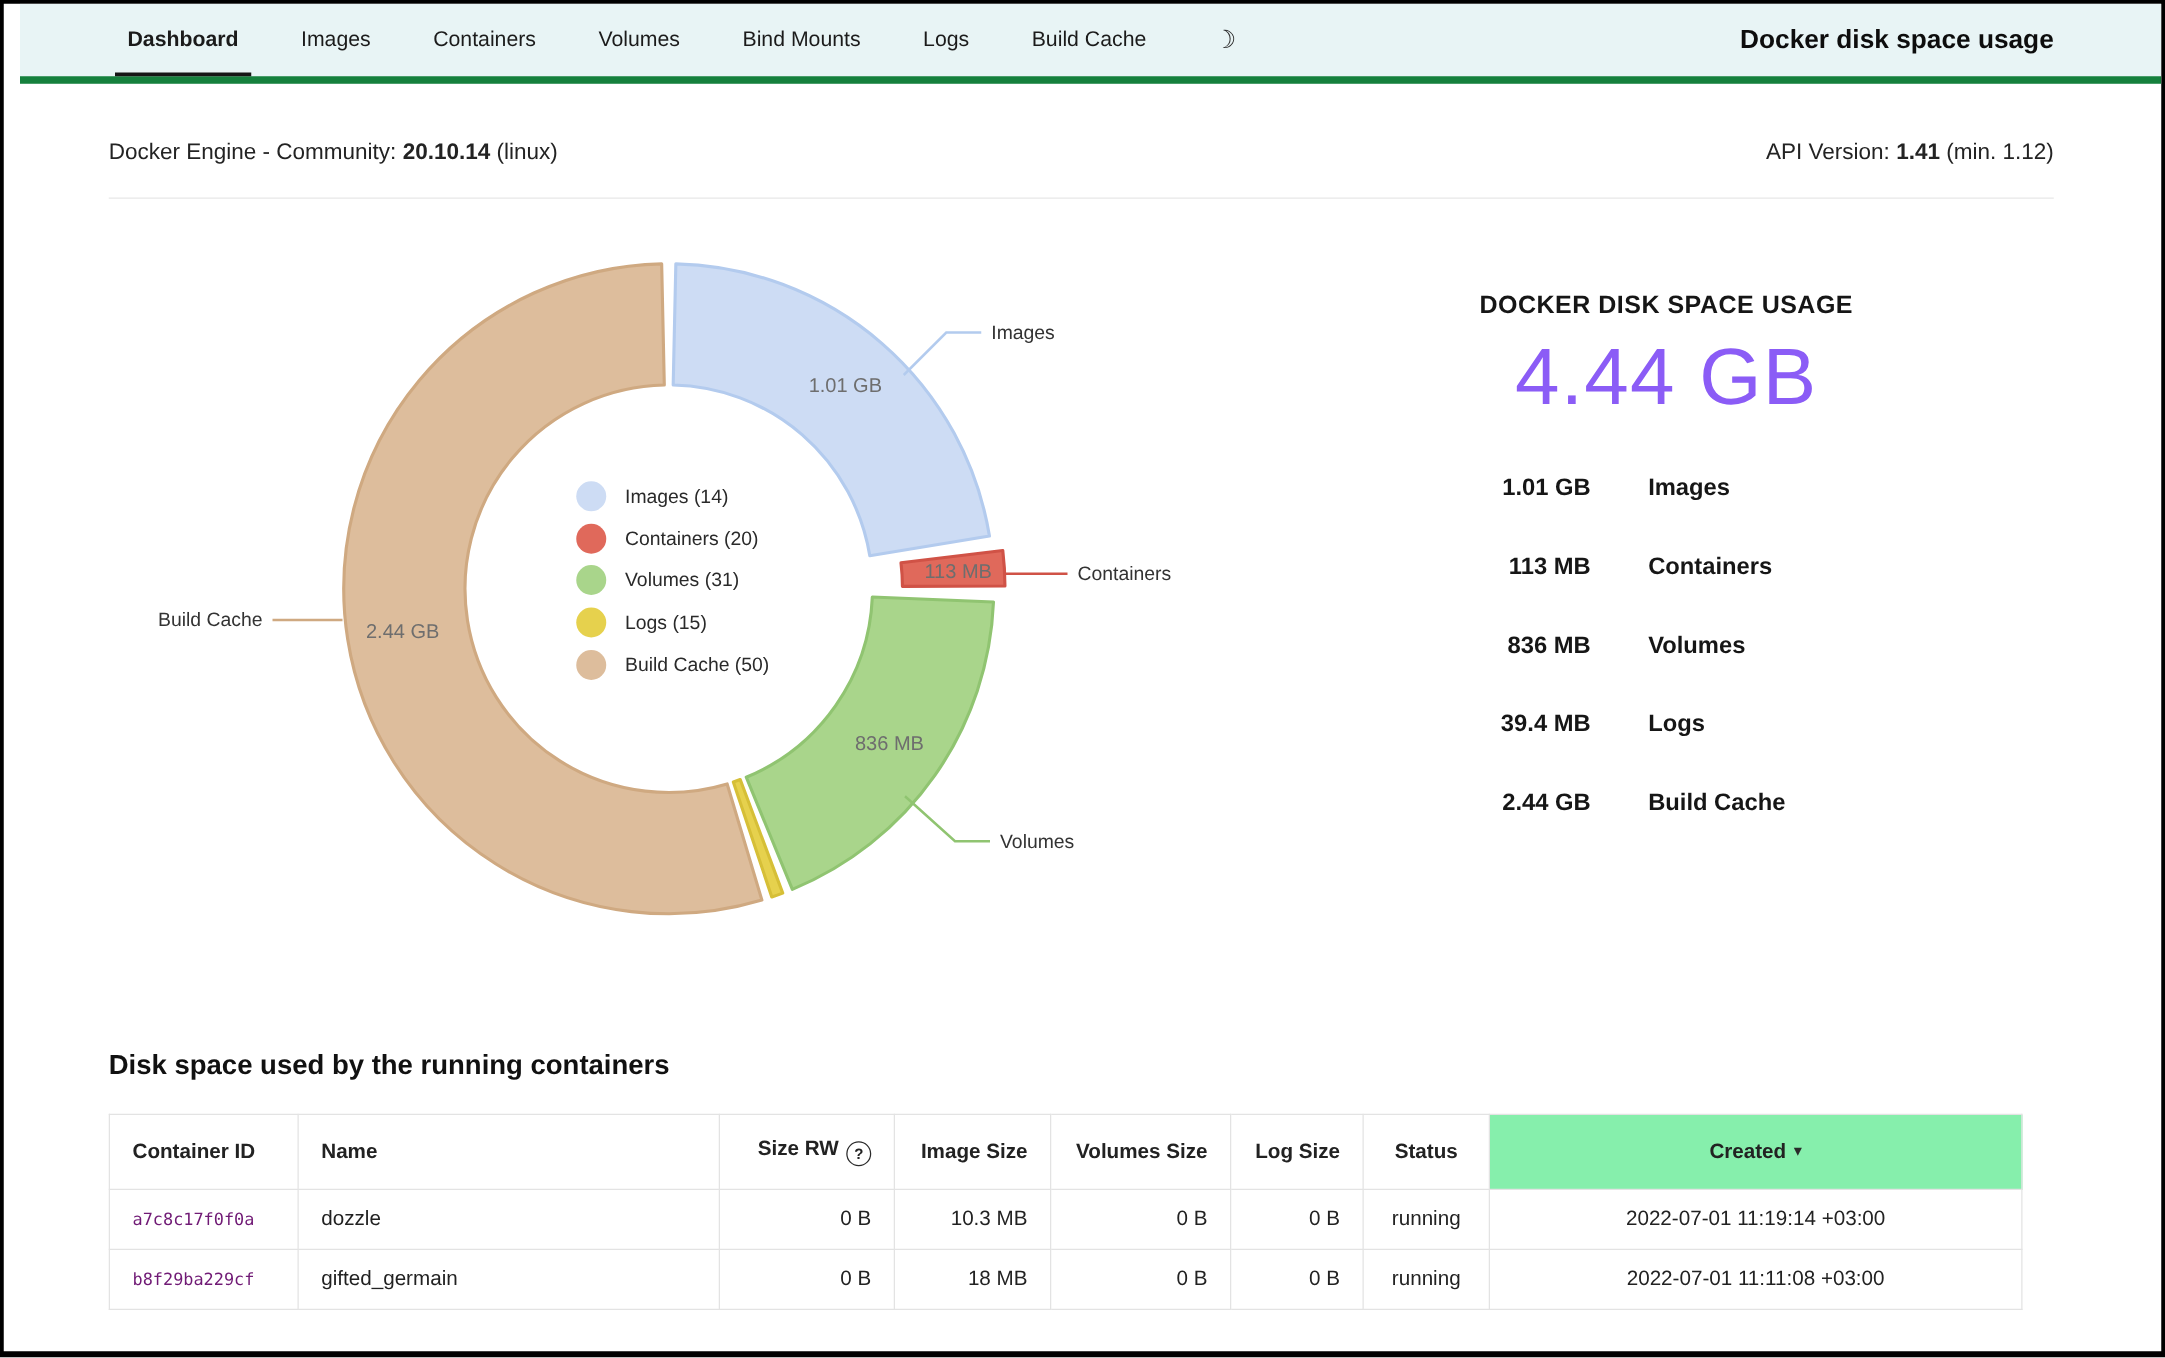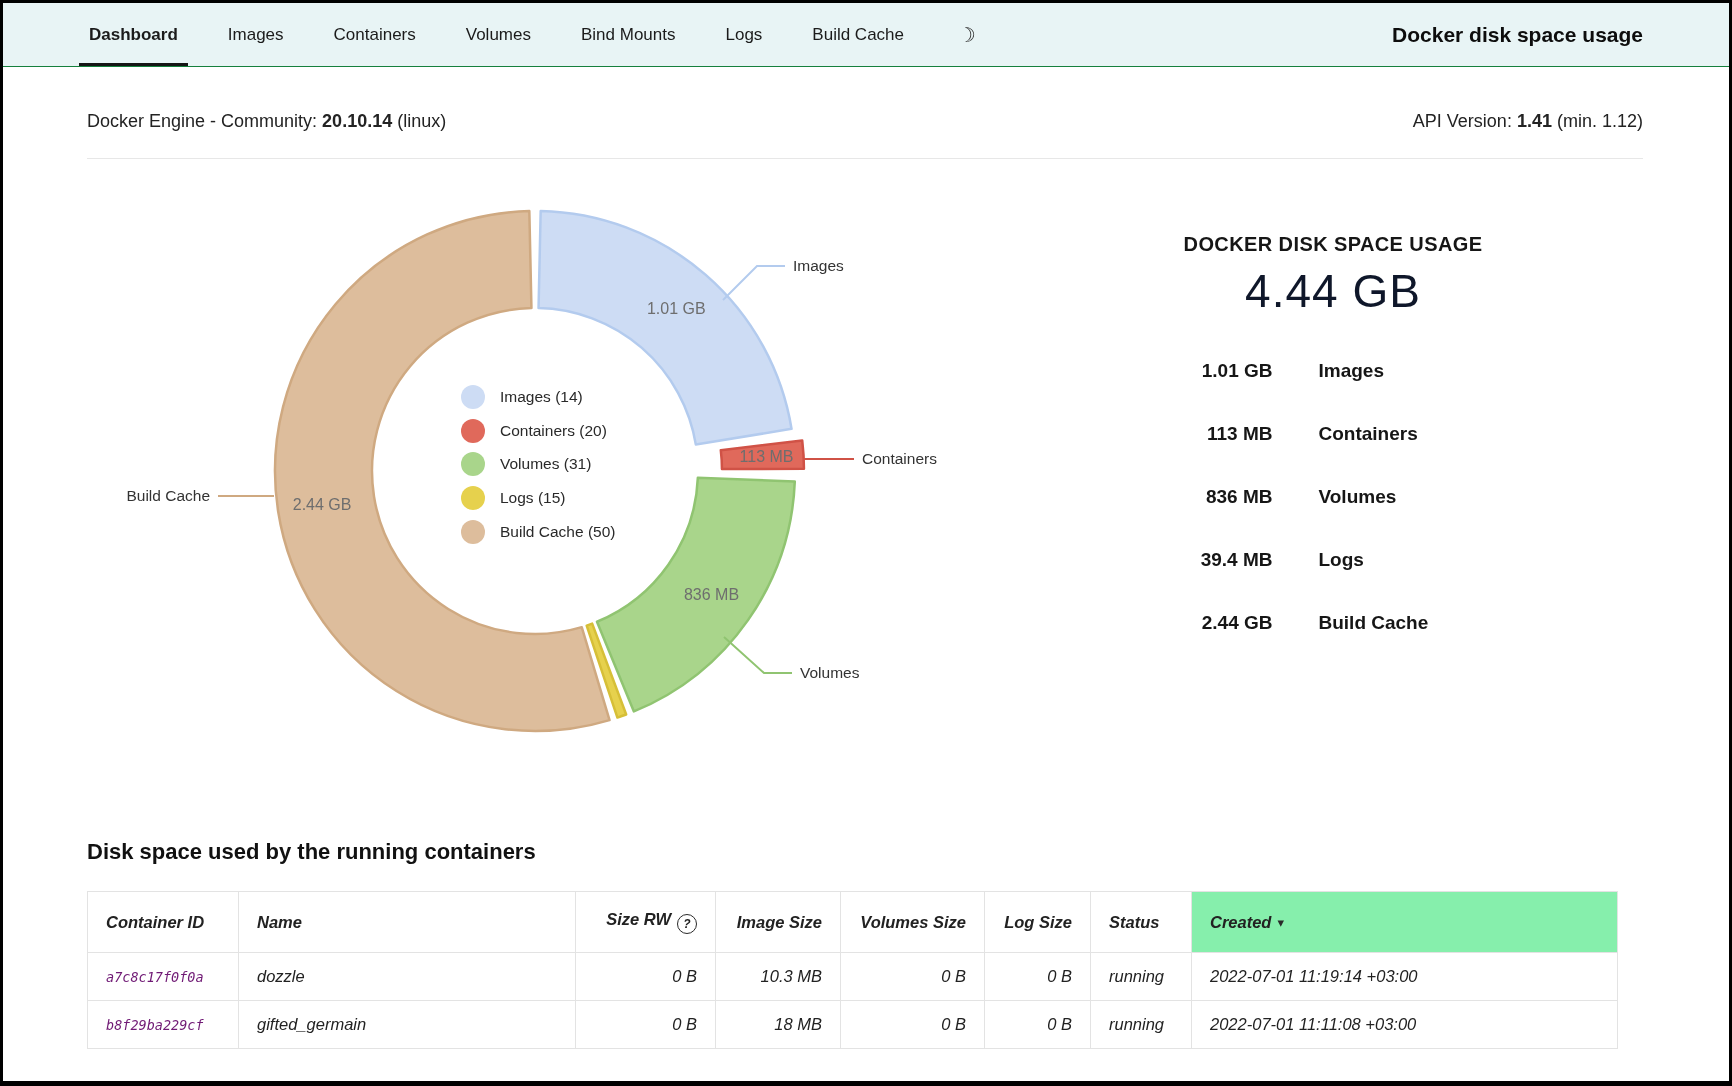--- a/index.html
+++ b/index.html
@@ -1,56 +1,56 @@
 <!DOCTYPE html>
 <html><head>
 <meta charset="utf-8">
 <style>
   html,body{margin:0;padding:0;background:#fff;}
   body{font-family:"Liberation Sans","DejaVu Sans",sans-serif;color:#1c1c1c;}
   .viewport{width:1732px;height:1086px;box-sizing:border-box;border:3px solid #000;border-bottom-width:5px;
     overflow:hidden;background:#fff;position:relative;}
 
   
-  .topbar{height:64px;background:#e8f4f5;border-bottom:1px solid #15803d;display:flex;
-    align-items:center;justify-content:space-between;padding:0 86px 0 84px;box-sizing:border-box;}
+  .topbar{height:64px;background:#e8f4f5;border-bottom:6px solid #15803d;display:flex;
+    align-items:center;justify-content:space-between;padding:0 86px 0 84px;box-sizing:border-box;margin-left:13px;}
   .tabs{display:flex;align-items:center;gap:46px;height:100%;}
   .tab{position:relative;display:flex;align-items:center;height:100%;font-size:17px;color:#1b1b1b;
     cursor:pointer;padding:0 2px;white-space:nowrap;}
   .tab.active{font-weight:700;}
   .tab.active::after{content:"";position:absolute;left:-8px;right:-8px;bottom:0;height:3px;background:#151515;}
   .theme-toggle{margin-left:6px;display:flex;align-items:center;cursor:pointer;}
   .moon{display:inline-block;transform:scaleX(-1);font-size:20px;color:#2d2d2d;line-height:1;}
   .app-title{font-size:21px;font-weight:700;color:#0d0d0d;white-space:nowrap;}
 
   
   .content{padding:0 86px 0 84px;}
   .engine-row{display:flex;justify-content:space-between;align-items:center;margin-top:44px;font-size:18px;color:#232323;}
   .engine-row b{font-weight:700;}
   .divider{border:none;border-top:1px solid #e7e7e7;margin:26px 0 0 0;}
 
   
   .chart-row{display:flex;align-items:flex-start;}
   #donut-svg{margin:46px 0 0 36px;flex:none;font-family:"Liberation Sans","DejaVu Sans",sans-serif;}
   .summary{flex:1;padding-top:74px;}
   .summary-heading{text-align:center;font-size:20px;font-weight:700;letter-spacing:.4px;color:#161616;}
-  .summary-total{text-align:center;font-size:46px;letter-spacing:1px;color:#0f172a;margin-top:8px;}
+  .summary-total{text-align:center;font-size:64px;letter-spacing:1px;color:#8b5cf6;margin-top:8px;}
   .summary-rows{width:max-content;margin:42px auto 0;display:grid;grid-template-columns:150px 225px;
     column-gap:46px;row-gap:41px;}
   .s-size{text-align:right;font-weight:700;font-size:19px;color:#161616;}
   .s-label{font-weight:700;font-size:19px;color:#161616;}
 
   
   .containers-heading{font-size:22px;font-weight:700;color:#111;margin:64px 0 26px 0;}
-  .containers-table{width:1530px;border-collapse:collapse;font-size:16.5px;color:#222;table-layout:fixed;font-style:italic;}
+  .containers-table{width:1530px;border-collapse:collapse;font-size:16.5px;color:#222;table-layout:fixed;}
   .containers-table th,.containers-table td{border:1px solid #e3e3e3;box-sizing:border-box;}
   .containers-table th{font-weight:700;padding:18px 18px;background:#fff;white-space:nowrap;}
   .containers-table th.sorted{background:#86efac;}
   .containers-table td{padding:14px 18px;white-space:nowrap;}
-  .al{text-align:left;} .ar{text-align:right;} .ac{text-align:left;margin-left:24px;}
+  .al{text-align:left;} .ar{text-align:right;} .ac{text-align:center;margin-left:24px;}
   .mono{font-family:"DejaVu Sans Mono","Liberation Mono",monospace;font-size:13.5px;color:#701a75;}
   .help-icon{display:inline-flex;align-items:center;justify-content:center;width:18px;height:18px;
     border:1.5px solid #2a2a2a;border-radius:50%;font-size:12px;font-weight:700;vertical-align:-3px;margin-left:6px;}
   .sort-icon{font-size:13px;margin-left:6px;vertical-align:1px;color:#2a2a2a;}
 </style>
 </head>
 <body>
 
 <div class="viewport">
 

